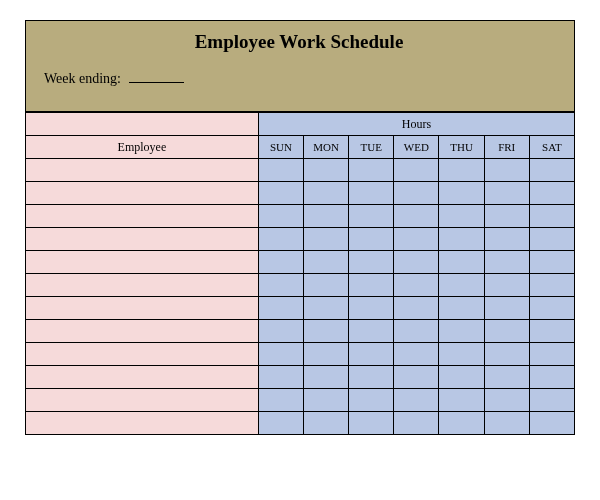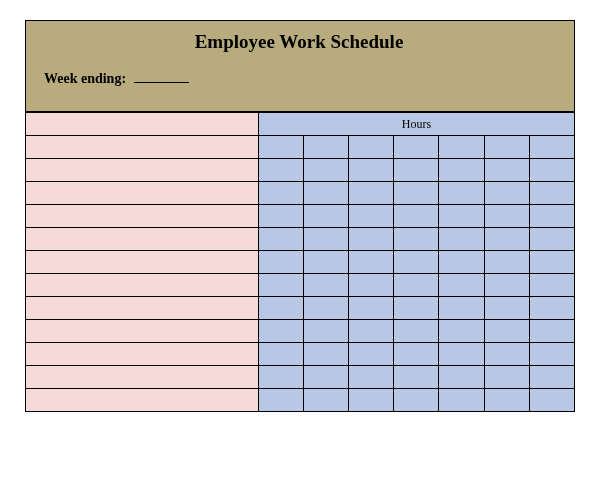--- a/index.html
+++ b/index.html
@@ -20,21 +20,20 @@
       padding: 10px 20px 24px 18px;
     }
     .title {
       text-align: center;
       font-weight: bold;
       font-size: 19px;
       margin-bottom: 18px;
     }
     .week-ending {
       font-size: 14px;
-      font-weight: bold;
     }
     .underline {
       display: inline-block;
       border-bottom: 1px solid #000;
       width: 55px;
       height: 12px;
       margin-left: 4px;
       vertical-align: baseline;
     }
     table {
@@ -99,20 +98,30 @@
       <col class="day-col-width">
         <col class="day-col-width">
         <col class="day-col-width">
       <col class="day-col-width">
     </colgroup>
     <tbody id="schedule-body">
         <tr class="top-row">
           <td class="emp-side"></td>
           <td class="hours-side" colspan="7">Hours</td>
         </tr>
+        <tr class="header-row">
+          <th class="emp-col">Employee</th>
+          <th class="day-col">SUN</th>
+          <th class="day-col">MON</th>
+          <th class="day-col">TUE</th>
+          <th class="day-col">WED</th>
+          <th class="day-col">THU</th>
+          <th class="day-col">FRI</th>
+          <th class="day-col">SAT</th>
+        </tr>
         <tr class="data-row">
           <td class="emp-cell"></td>
           <td class="day-cell"></td>
           <td class="day-cell"></td>
           <td class="day-cell"></td>
           <td class="day-cell"></td>
           <td class="day-cell"></td>
           <td class="day-cell"></td>
           <td class="day-cell"></td>
         </tr>

